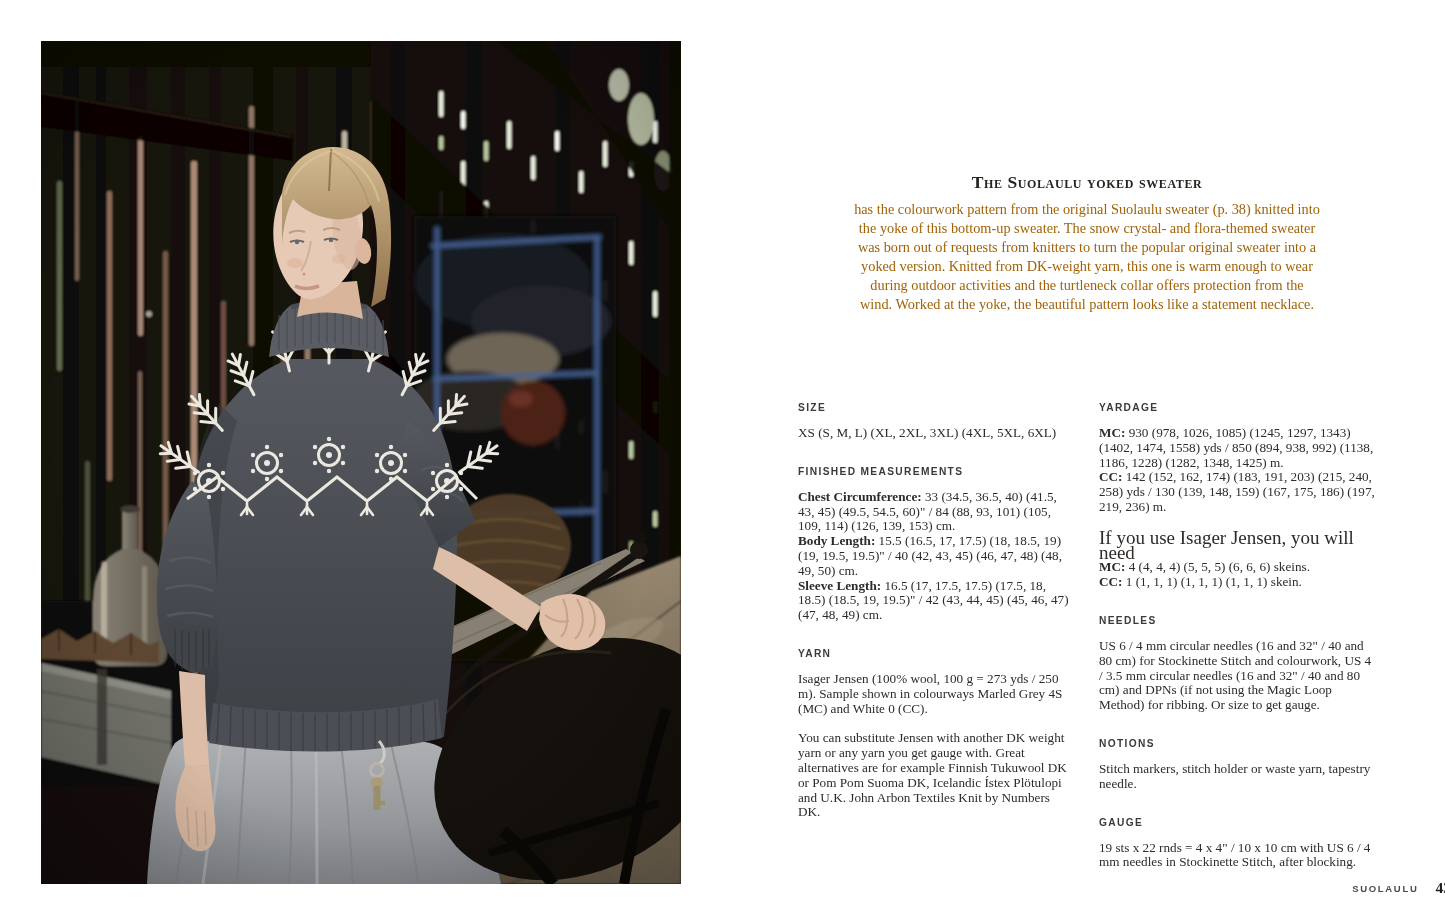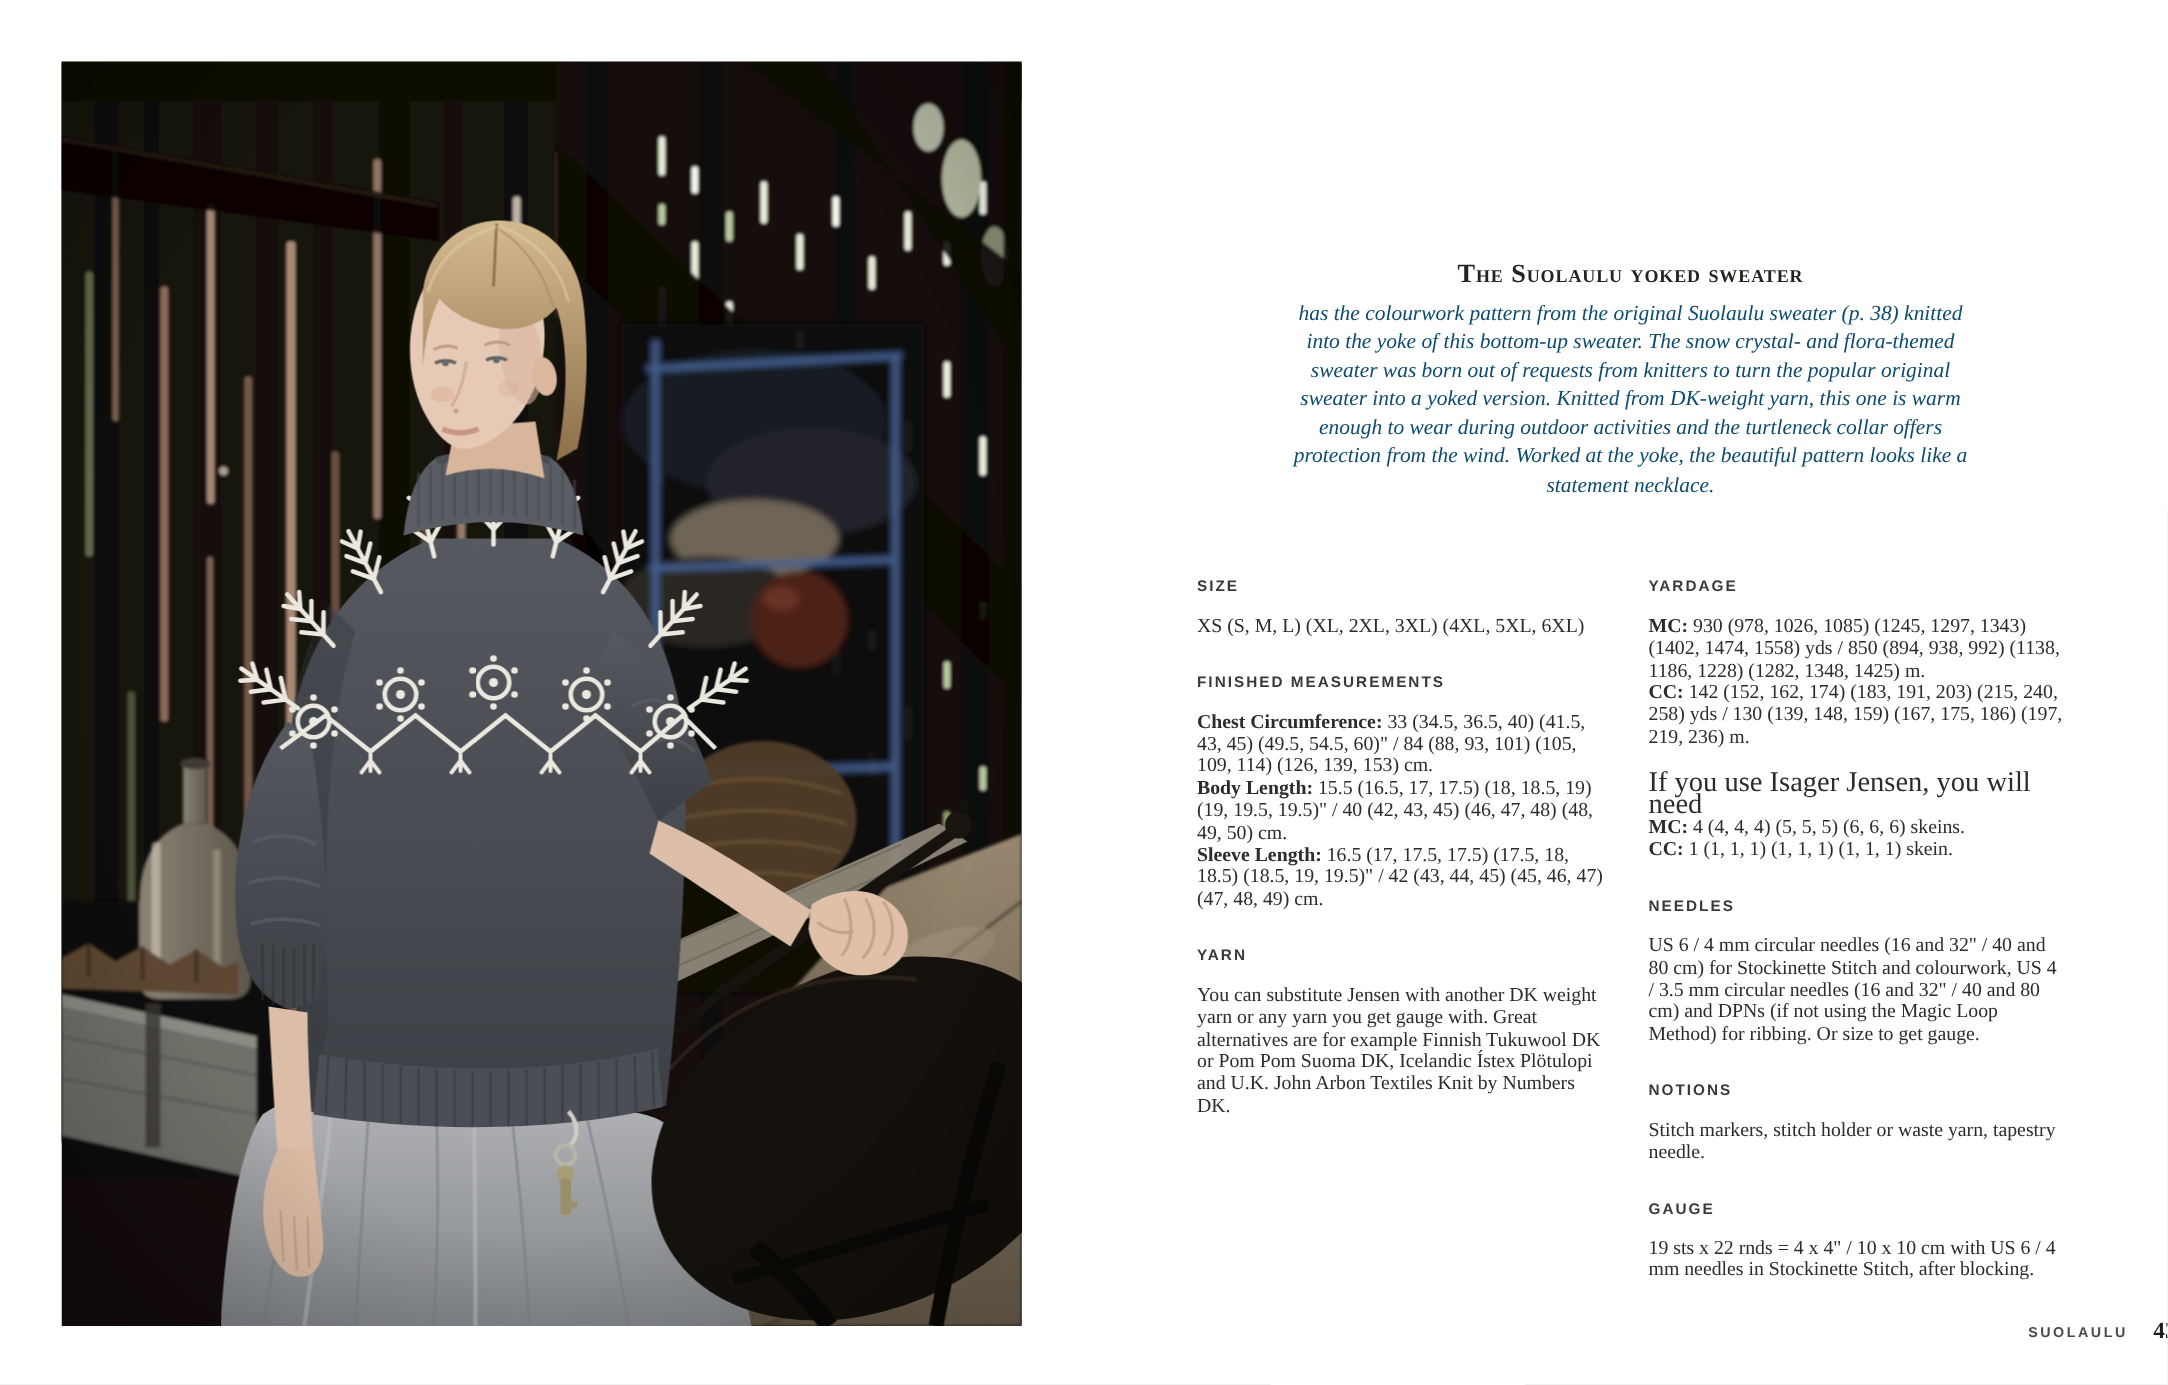--- a/index.html
+++ b/index.html
@@ -2,23 +2,23 @@
 <html><head>
 <meta charset="utf-8">
 <style>
   html,body{margin:0;padding:0;background:#e8e8e8;}
   .page{position:relative;width:1445px;height:923px;background:#ffffff;overflow:hidden;
         font-family:"Liberation Serif",serif;color:#2e2b28;padding-left:47px;}
   .photo{position:absolute;left:41px;top:41px;width:640px;height:843px;display:block;}
   .content{position:absolute;left:798px;top:0;width:578px;height:923px;}
   .title{margin:172px 0 0 0;text-align:center;font-family:"Liberation Serif",serif;
          font-variant:small-caps;font-weight:700;font-size:17.5px;letter-spacing:.6px;color:#26221e;}
-  .intro{width:468px;margin:7px auto 0;text-align:center;font-style:italic;
-         font-size:14.3px;line-height:19.1px;color:#0c4a6e;}
-  .columns{position:absolute;top:386px;left:0;right:0;display:flex;gap:24px;}
+  .intro{width:468px;margin:7px auto 0;text-align:center;
+         font-size:14.3px;line-height:19.1px;color:#a16207;}
+  .columns{position:absolute;top:402px;left:0;right:0;display:flex;gap:24px;}
   .col{flex:1;min-width:0;}
   h2{font-family:"Liberation Sans",sans-serif;font-size:10.2px;font-weight:700;
      letter-spacing:1.35px;color:#3a3a3a;margin:0 0 13px 0;}
   h2.mt{margin-top:25px;}
   .col p{font-size:13.2px;line-height:14.8px;margin:0 0 15px 0;}
   .entry{margin:0 !important;}
   .entry b{font-weight:700;}
   .group{margin:0 0 16px 0;}
   .group .entry{font-size:13.2px;line-height:14.8px;}
   .plainline{font-size:19px;line-height:14.8px;}
@@ -441,20 +441,21 @@
         <p>XS (S, M, L) (XL, 2XL, 3XL) (4XL, 5XL, 6XL)</p>
 
         <h2 class="mt">FINISHED MEASUREMENTS</h2>
         <div class="group">
           <p class="entry"><b>Chest Circumference:</b> <span>33 (34.5, 36.5, 40) (41.5, 43, 45) (49.5, 54.5, 60)" / 84 (88, 93, 101) (105, 109, 114) (126, 139, 153) cm.</span></p>
           <p class="entry"><b>Body Length:</b> <span>15.5 (16.5, 17, 17.5) (18, 18.5, 19) (19, 19.5, 19.5)" / 40 (42, 43, 45) (46, 47, 48) (48, 49, 50) cm.</span></p>
           <p class="entry"><b>Sleeve Length:</b> <span>16.5 (17, 17.5, 17.5) (17.5, 18, 18.5) (18.5, 19, 19.5)" / 42 (43, 44, 45) (45, 46, 47) (47, 48, 49) cm.</span></p>
         </div>
 
         <h2 class="mt">YARN</h2>
+        <p>Isager Jensen (100% wool, 100 g = 273 yds / 250 m). Sample shown in colourways Marled Grey 4S (MC) and White 0 (CC).</p>
         <p>You can substitute Jensen with another DK weight yarn or any yarn you get gauge with. Great alternatives are for example Finnish Tukuwool DK or Pom Pom Suoma DK, Icelandic Ístex Plötulopi and U.K. John Arbon Textiles Knit by Numbers DK.</p>
       </div>
 
       <div class="col">
         <h2>YARDAGE</h2>
         <div class="group">
           <p class="entry"><b>MC:</b> <span>930 (978, 1026, 1085) (1245, 1297, 1343) (1402, 1474, 1558) yds / 850 (894, 938, 992) (1138, 1186, 1228) (1282, 1348, 1425) m.</span></p>
           <p class="entry"><b>CC:</b> <span>142 (152, 162, 174) (183, 191, 203) (215, 240, 258) yds / 130 (139, 148, 159) (167, 175, 186) (197, 219, 236) m.</span></p>
         </div>
         <div class="group">

